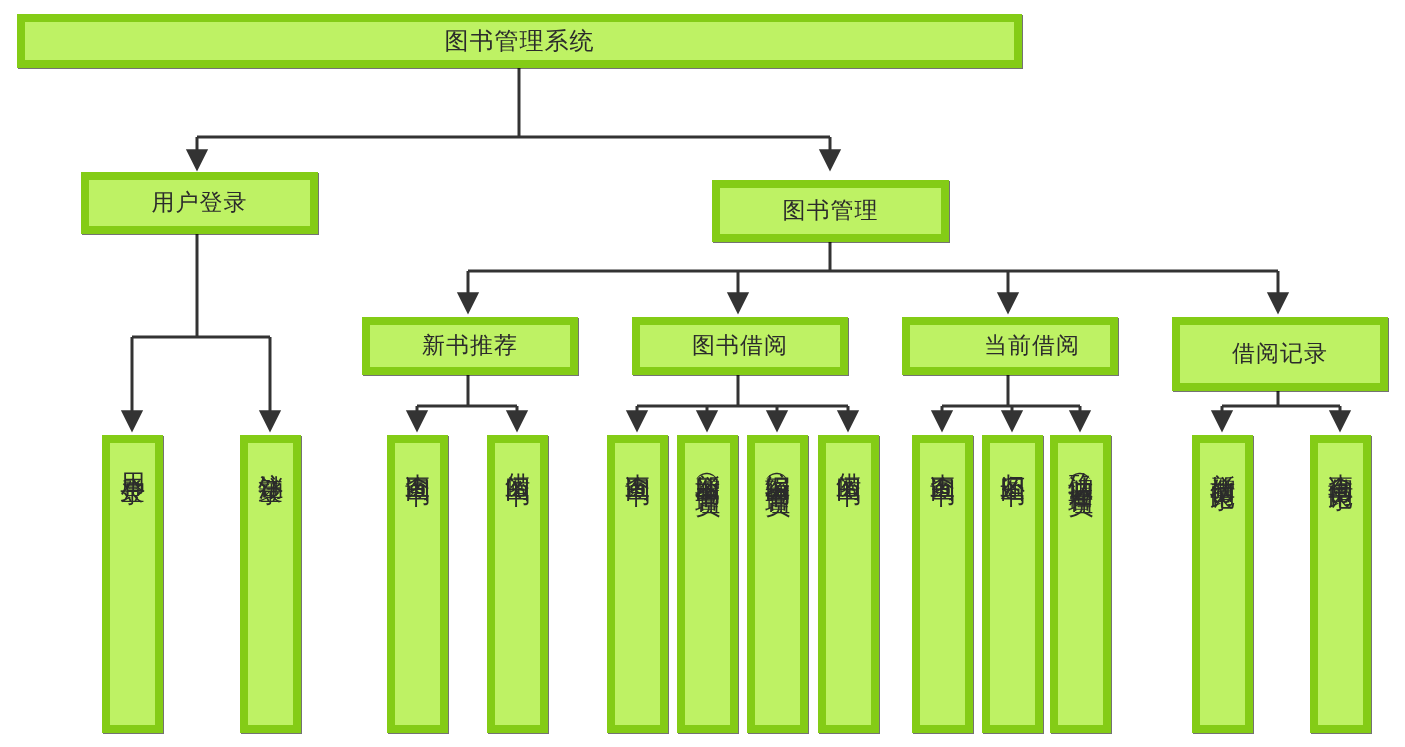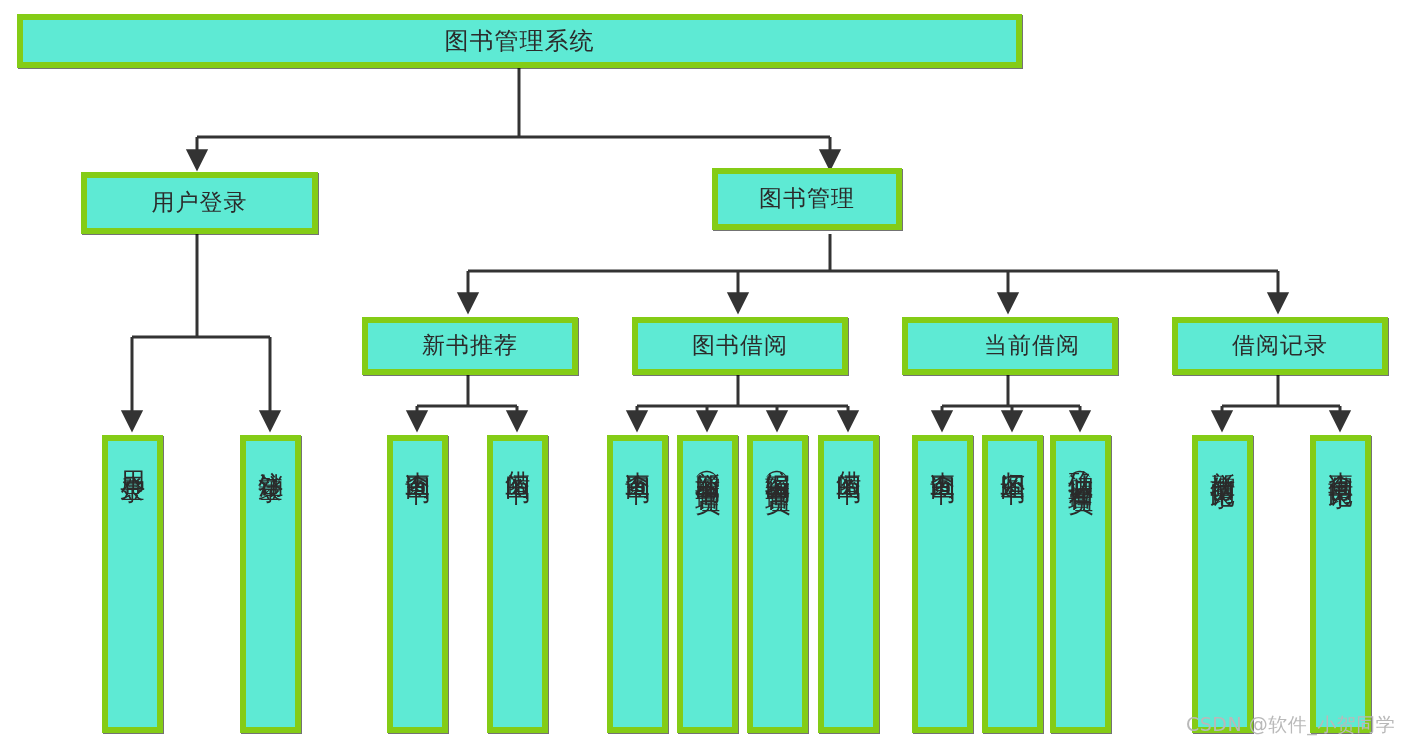--- a/index.html
+++ b/index.html
@@ -23,22 +23,22 @@
     position: absolute;
     left: 0;
     top: 0;
     width: 1405px;
     height: 747px;
     pointer-events: none;
   }
   .node {
     position: absolute;
     box-sizing: border-box;
-    background: #5eead4;
-    border: 6px solid #84cc16;
+    background: #bef264;
+    border: 8px solid #84cc16;
     box-shadow: 1px 1px 0 rgba(0,0,0,0.55);
     display: flex;
     align-items: center;
     justify-content: center;
     z-index: 2;
   }
   .node-label {
     display: block;
     text-align: center;
     line-height: 1.18;
@@ -129,37 +129,37 @@
   </svg>
 
   <div class="node horizontal root" style="left:17px; top:14px; width:1005px; height:54px;">
     <span class="node-label">图书管理系统</span>
   </div>
 
   <div class="node horizontal" style="left:81px; top:172px; width:237px; height:62px;">
     <span class="node-label">用户登录</span>
   </div>
 
-  <div class="node horizontal" style="left:712px; top:168px; width:190px; height:62px;">
+  <div class="node horizontal" style="left:712px; top:180px; width:237px; height:62px;">
     <span class="node-label">图书管理</span>
   </div>
 
   <div class="node horizontal" style="left:632px; top:317px; width:216px; height:58px;">
     <span class="node-label">图书借阅</span>
   </div>
 
   <div class="node horizontal" style="left:362px; top:317px; width:216px; height:58px;">
     <span class="node-label">新书推荐</span>
   </div>
 
   <div class="node horizontal" style="left:902px; top:317px; width:216px; height:58px;padding-left:44px;">
     <span class="node-label">当前借阅</span>
   </div>
 
-  <div class="node horizontal" style="left:1172px; top:317px; width:216px; height:58px;">
+  <div class="node horizontal" style="left:1172px; top:317px; width:216px; height:74px;">
     <span class="node-label">借阅记录</span>
   </div>
 
   <div class="node vertical" style="left:102px; top:435px; width:61px; height:298px;">
     <span class="node-label">用户登录</span>
   </div>
 
   <div class="node vertical" style="left:240px; top:435px; width:61px; height:298px;">
     <span class="node-label">注销登录</span>
   </div>
@@ -201,15 +201,14 @@
   </div>
 
   <div class="node vertical" style="left:1192px; top:435px; width:61px; height:298px;">
     <span class="node-label">新增借阅记录</span>
   </div>
 
   <div class="node vertical" style="left:1310px; top:435px; width:61px; height:298px;">
     <span class="node-label">查询借阅记录</span>
   </div>
 
-  <div id="watermark">CSDN @软件_小贺同学</div>
 
 </div>
 
 </body></html>

